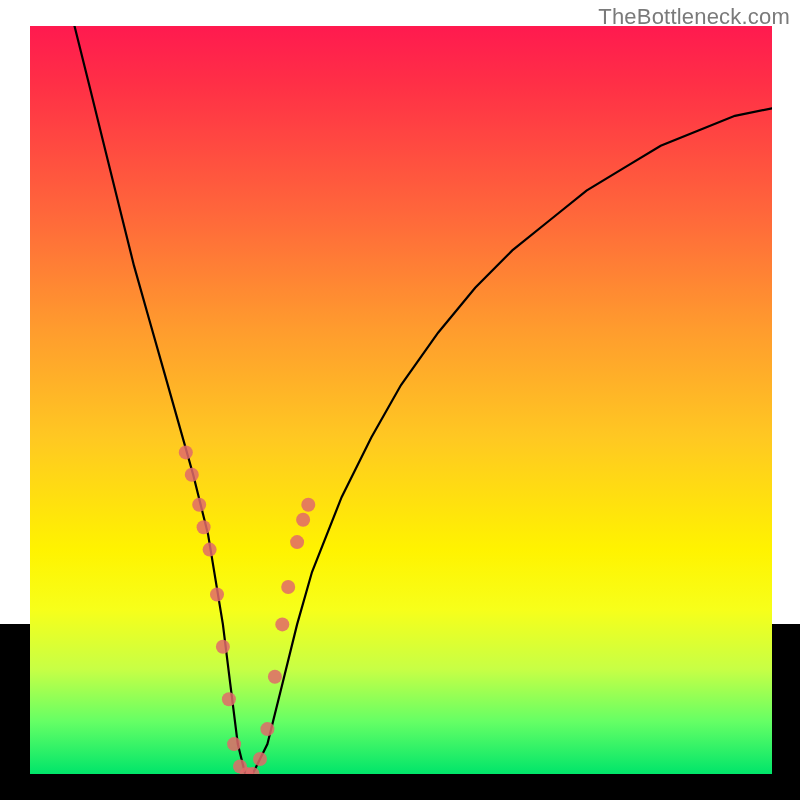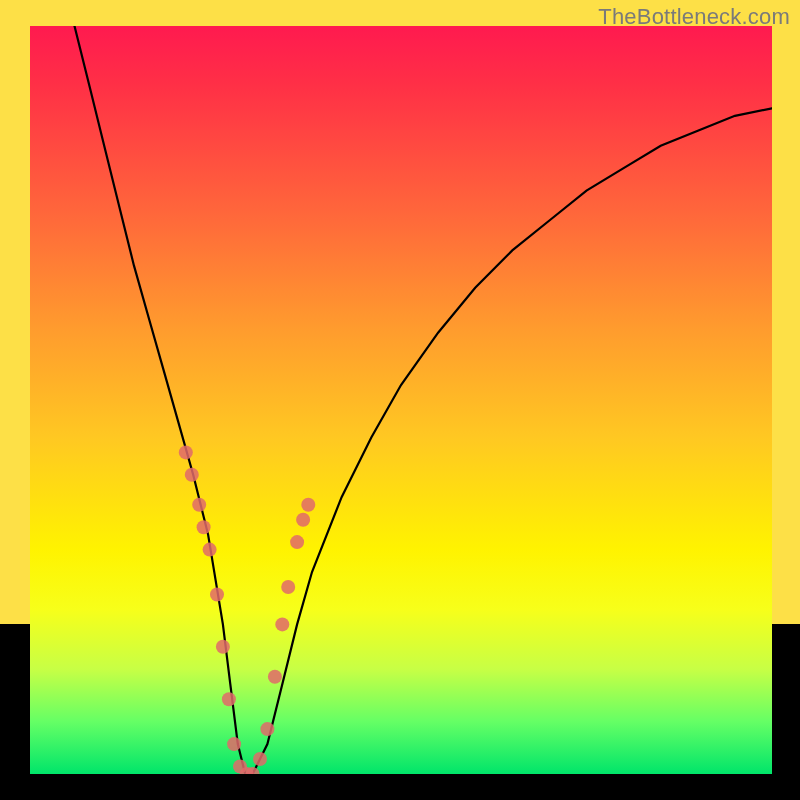--- a/index.html
+++ b/index.html
@@ -10,21 +10,21 @@
     background: #000;
     overflow: hidden;
     font-family: Arial, Helvetica, sans-serif;
   }
   .frame {
     position: absolute;
     left: 0;
     top: 0;
     width: 800px;
     height: 624px;
-    background: #fde047;
+    background: #ffffff;
   }
   .plot {
     position: absolute;
     left: 30px;
     top: 26px;
     width: 742px;
     height: 748px;
     background: linear-gradient(to bottom,
       #ff1a4f 0%,
       #ff3046 8%,

